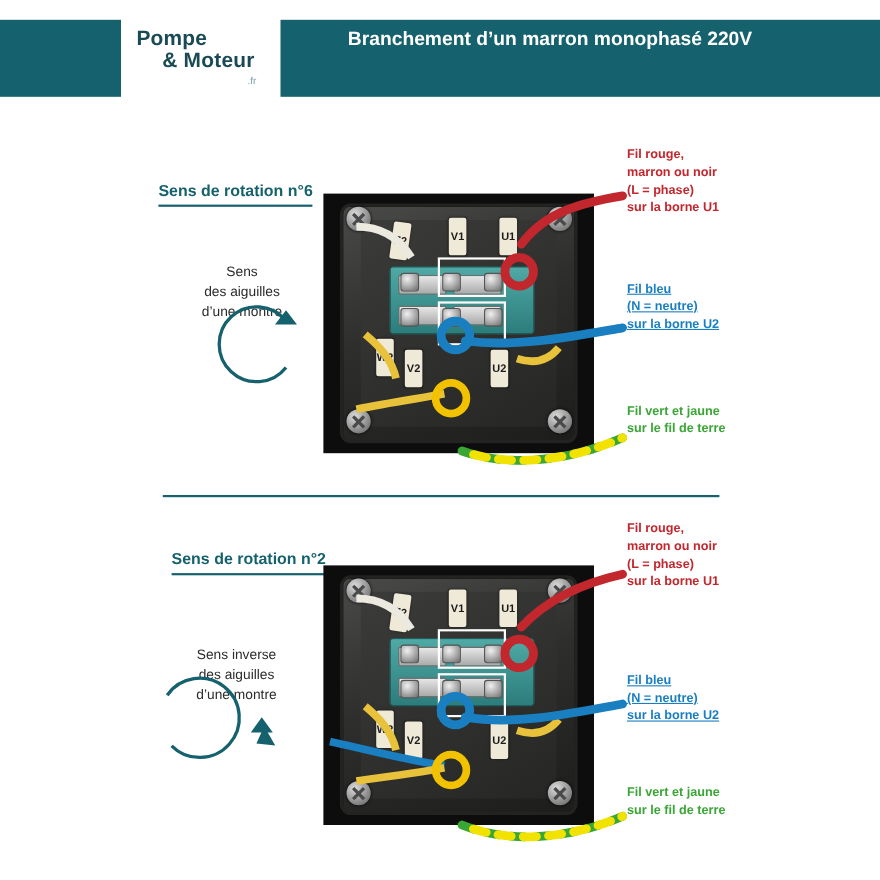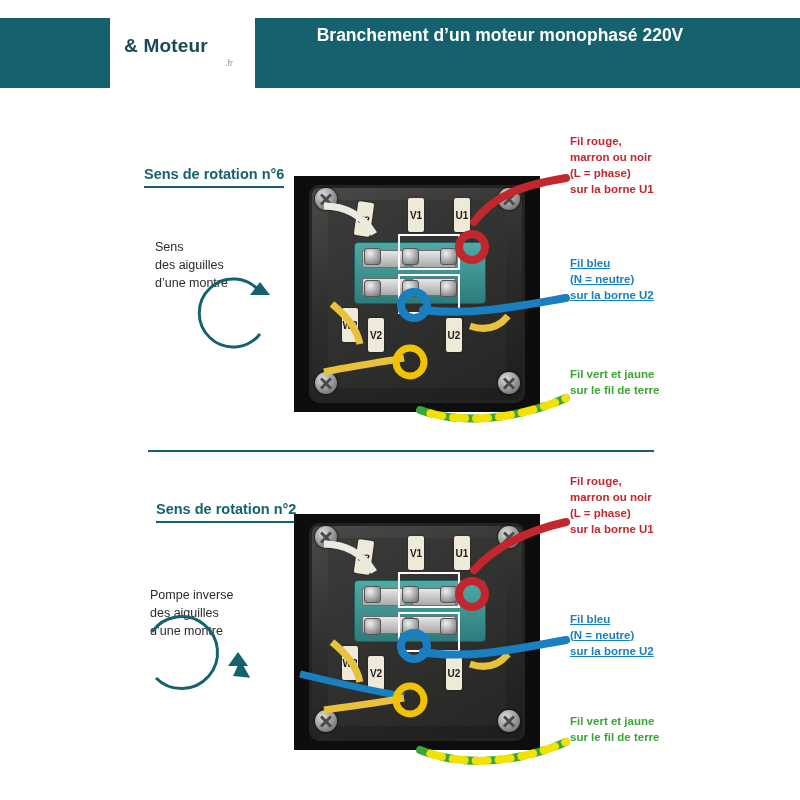--- a/index.html
+++ b/index.html
@@ -27,21 +27,21 @@
     display: flex; flex-direction: column;
     justify-content: center;
     padding-left: 14px;
   }
   .logo-line1 {
     font-size: 19px; color: #1a4a55; font-weight: 700;
     letter-spacing: .2px; line-height: 1.05;
   }
   .logo-line2 {
     font-size: 19px; color: #1a4a55; font-weight: 700;
-    letter-spacing: .2px; line-height: 1.05;
+    letter-spacing: .2px; line-height: 1.05; text-align: center;
   }
   .logo-tld {
     font-size: 9px; color: #7ba3ac; 
     text-align: right; padding-right: 22px; margin-top: 2px;
   }
   .header-title {
     position: absolute;
     left: 265px; top: 0; height: 70px;
     width: 470px;
     display: flex; align-items: center; justify-content: center;
@@ -53,21 +53,21 @@
   .section-title {
     position: absolute;
     font-size: 14.5px; font-weight: 700; color: #15616d;
     border-bottom: 2px solid #15616d;
     padding-bottom: 4px;
     white-space: nowrap;
   }
   .rotation-label {
     position: absolute;
     font-size: 12.5px; color: #2b2b2b;
-    text-align: left; line-height: 1.45;
+    text-align: center; line-height: 1.45;
     width: 130px;
   }
 
   
   .photo {
     position: absolute;
     background: #0d0d0d;
     overflow: hidden;
   }
   .photo-inner { position: absolute; inset: 0; }
@@ -138,25 +138,26 @@
   .divider {
     position: absolute; background: #15616d; height: 2px;
   }
 </style>
 </head>
 <body>
 
 <div class="header"></div>
 
 <div class="logo-box">
+  <div class="logo-line1">Pompe</div>
   <div class="logo-line2">&amp; Moteur</div>
   <div class="logo-tld">.fr</div>
 </div>
 
-<div class="header-title">Branchement d’un moteur monophasé 220V</div>
+<div class="header-title">Branchement d’un marron monophasé 220V</div>
 
 <div class="section-title" style="left:144px; top:166px;">Sens de rotation n°6</div>
 
 <div class="rotation-label" style="left:155px; top:238px;">
   <div>Sens</div>
   <div>des aiguilles</div>
   <div>d’une montre</div>
 </div>
 
 <svg style="position:absolute; left:168px; top:268px;" width="110" height="90">
@@ -232,21 +233,21 @@
 <div class="callout green" style="left:570px; top:367px;">
   <div>Fil vert et jaune</div>
   <div>sur le fil de terre</div>
 </div>
 
 <div class="divider" style="left:148px; top:450px; width:506px;"></div>
 
 <div class="section-title" style="left:144px; top:501px;margin-left:12px;">Sens de rotation n°2</div>
 
 <div class="rotation-label" style="left:150px; top:586px;">
-  <div>Pompe inverse</div>
+  <div>Sens inverse</div>
   <div>des aiguilles</div>
   <div>d’une montre</div>
 </div>
 
 <svg style="position:absolute; left:140px; top:612px;" width="115" height="95">
   <path d="M12,20 A36,36 0 1 1 16,66" fill="none" stroke="#15616d" stroke-width="3"></path>
   <polygon points="100,52 110,66 90,66" fill="#15616d" transform="rotate(-120 100 60)"></polygon>
   <polygon points="98,40 108,54 88,54" fill="#15616d"></polygon>
 </svg>
 

